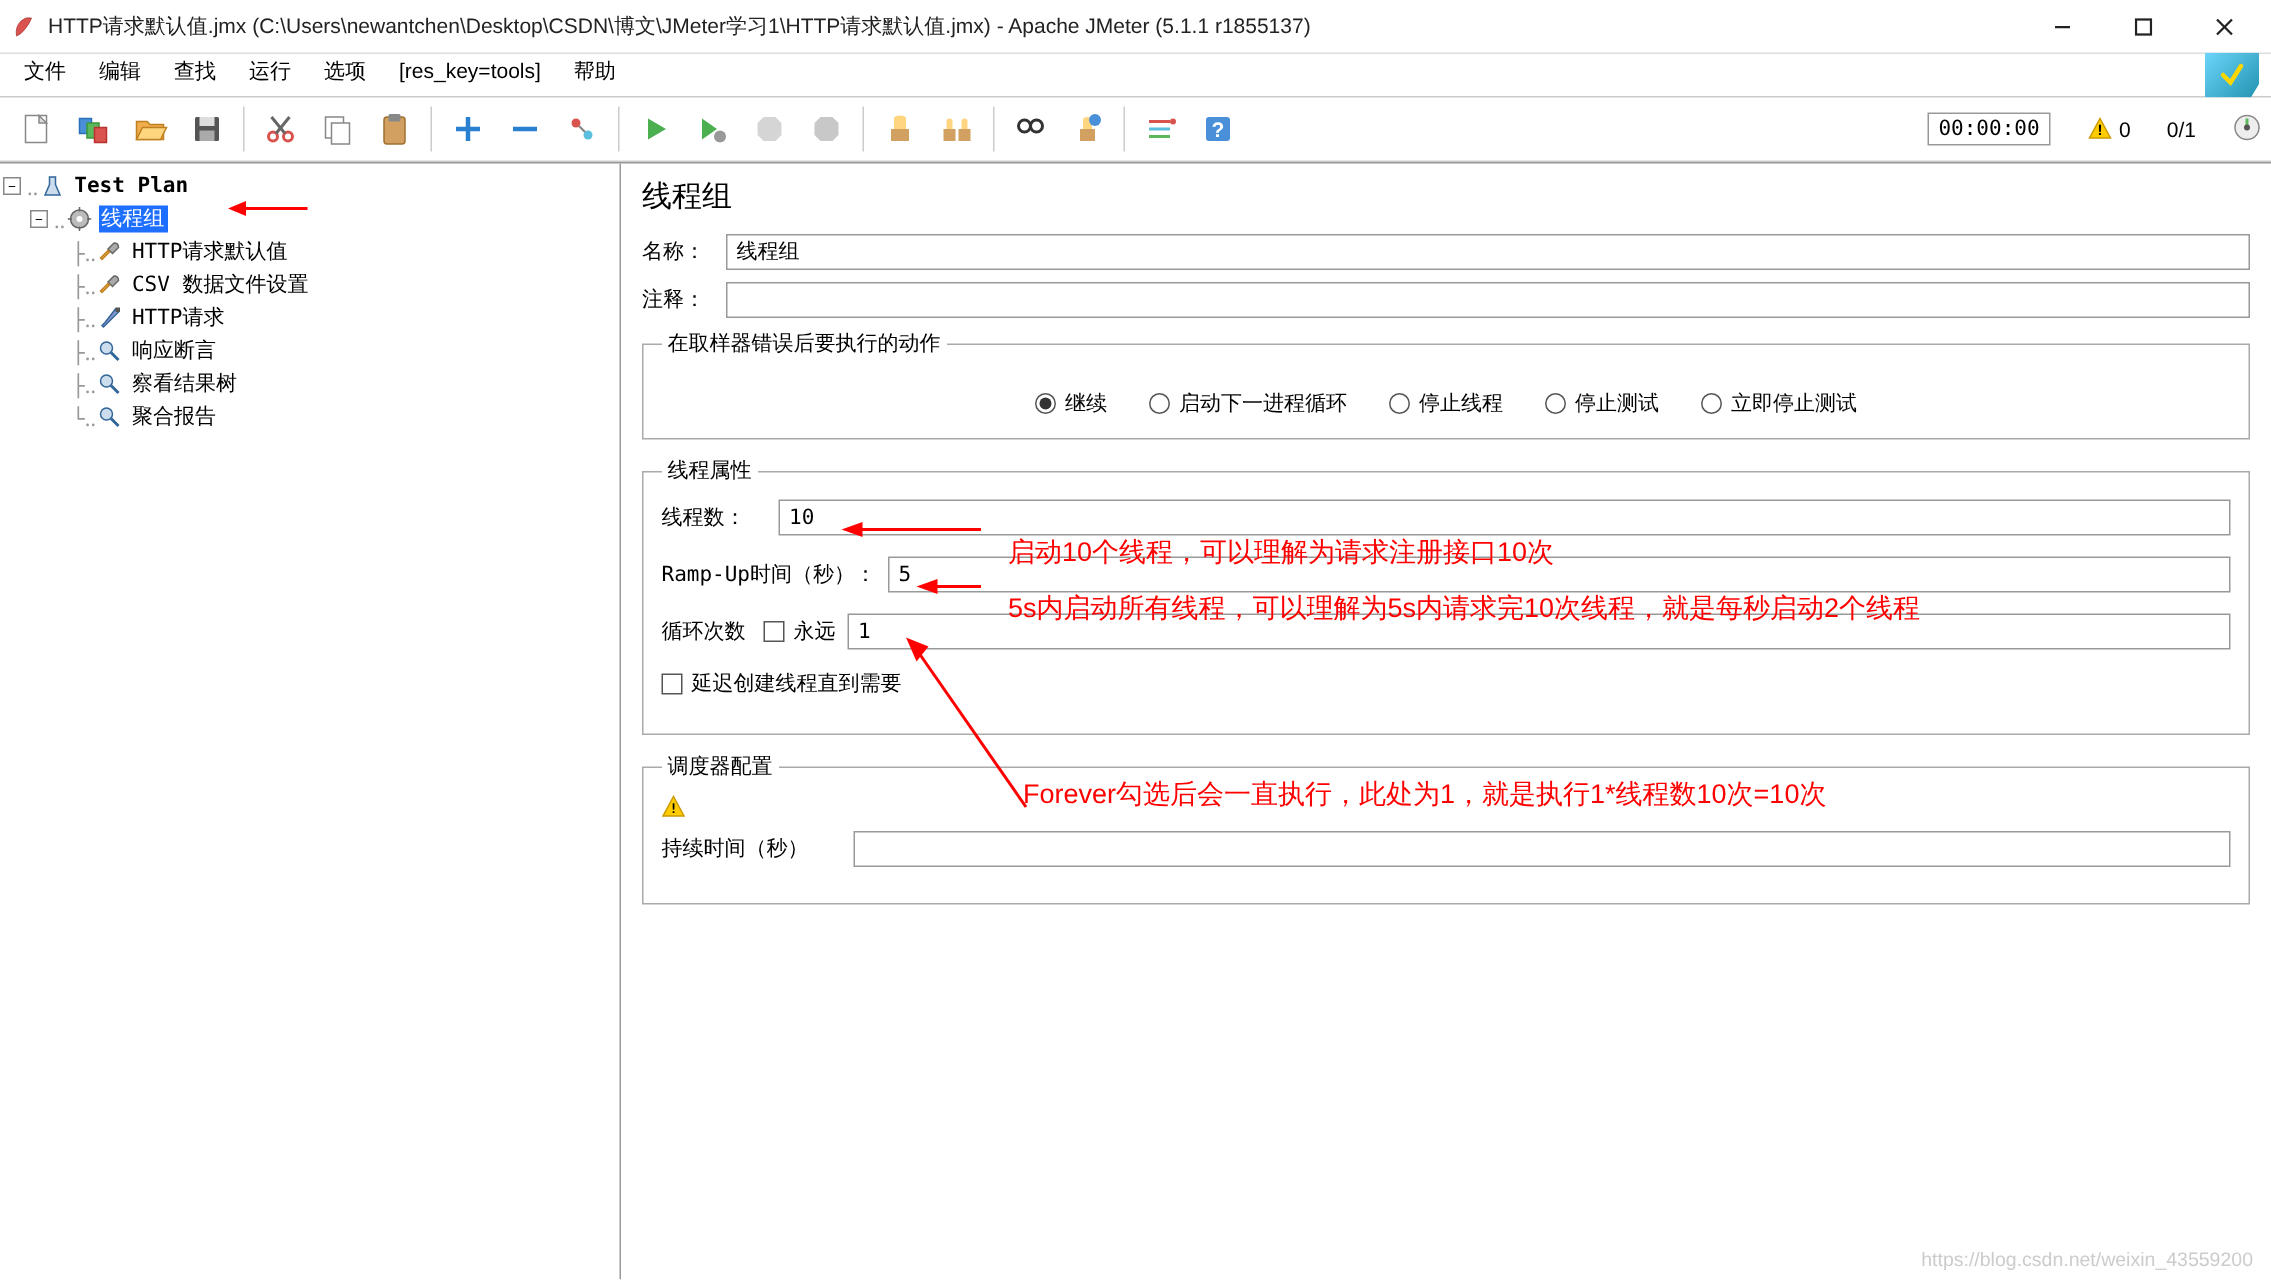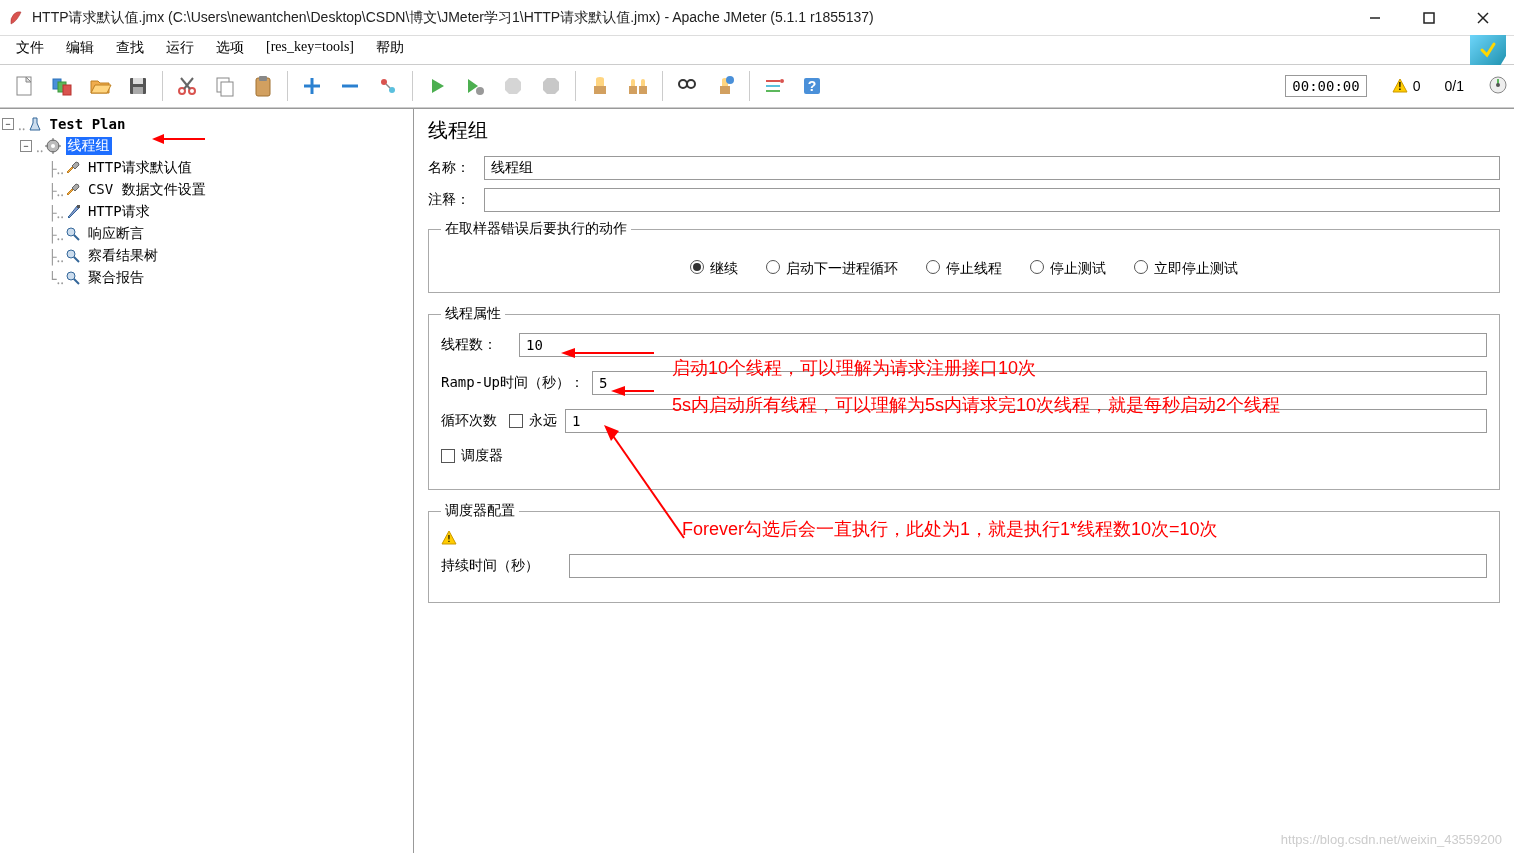--- a/index.html
+++ b/index.html
@@ -33,21 +33,21 @@
 .tree-indent { display: inline-block; }
 .tree-conn { color: #999; font-family: monospace; white-space: pre; }
 .content-panel { flex: 1; padding: 8px 14px; overflow: auto; position: relative; }
 .panel-title { font-size: 20px; margin-bottom: 12px; }
 .field-row { display: flex; align-items: center; margin-bottom: 8px; }
 .field-label { width: 56px; font-size: 14px; }
 .field-input { flex: 1; border: 1px solid #999; height: 24px; padding: 2px 6px; font-size: 14px; background: #fff; }
 fieldset { border: 1px solid #aaa; padding: 10px 12px; margin-bottom: 12px; }
 fieldset legend { font-size: 14px; padding: 0 4px; }
 .radio-row { display: flex; gap: 28px; justify-content: center; padding: 12px 0 4px; }
-.radio-item { display: flex; align-items: flex-start; gap: 6px; font-size: 14px; cursor: pointer; }
+.radio-item { display: flex; align-items: center; gap: 6px; font-size: 14px; cursor: pointer; }
 .radio-circle { width: 14px; height: 14px; border: 1.5px solid #555; border-radius: 50%; display: inline-flex; align-items: center; justify-content: center; }
 .radio-circle.checked::after { content: ""; width: 8px; height: 8px; background: #333; border-radius: 50%; }
 .prop-row { display: flex; align-items: center; margin-bottom: 14px; }
 .prop-label { font-size: 14px; font-family: monospace; margin-right: 8px; }
 .prop-input { border: 1px solid #999; height: 24px; padding: 2px 6px; font-size: 14px; flex: 1; font-family: monospace; }
 .check-item { display: flex; align-items: center; gap: 6px; margin-bottom: 14px; font-size: 14px; cursor: pointer; }
 .check-box { width: 14px; height: 14px; border: 1.5px solid #555; display: inline-block; }
 .sched-warning { display: flex; align-items: center; gap: 6px; font-family: monospace; font-size: 14px; margin-bottom: 8px; }
 .warn-icon { width: 16px; height: 16px; }
 .annotation { position: absolute; color: #ff0000; font-size: 18px; font-family: "Microsoft YaHei", sans-serif; pointer-events: none; line-height: 1.4; }
@@ -85,21 +85,21 @@
         </div>
     </div>
   </div>
 
   <div class="menubar">
     <div class="menu-item">文件</div>
     <div class="menu-item">编辑</div>
     <div class="menu-item">查找</div>
     <div class="menu-item">运行</div>
     <div class="menu-item">选项</div>
-    <div class="menu-item" style="font-family:Liberation Serif, serif">[res_key=tools]</div>
+    <div class="menu-item" style="font-family:Liberation Sans, sans-serif">[res_key=tools]</div>
     <div class="menu-item">帮助</div>
     <div class="badge-icon">
       <svg viewBox="0 0 20 20">
           <path d="M4 10 L9 15 L16 4" fill="none" stroke="#ffd700" stroke-width="3" stroke-linecap="round"></path>
         </svg>
     </div>
   </div>
 
   <div class="toolbar">
     <div class="tbtn">
@@ -411,21 +411,21 @@
           <span class="prop-label" style="width:60px">循环次数</span>
           <label class="check-item" style="margin:0 8px 0 0">
               <span class="check-box"></span>
               <span>永远</span>
             </label>
           <input class="prop-input" value="1" style="">
         </div>
 
         <label class="check-item">
             <span class="check-box"></span>
-            <span>调度器</span>
+            <span>延迟创建线程直到需要</span>
           </label>
 
         <svg class="arrow-red" style="left:130px; top:21px" width="100" height="18">
             <line x1="95" y1="9" x2="12" y2="9" stroke="#ff0000" stroke-width="2"></line>
             <polygon points="2,9 16,4 16,14" fill="#ff0000"></polygon>
           </svg>
         <svg class="arrow-red" style="left:180px; top:59px" width="50" height="18">
             <line x1="45" y1="9" x2="12" y2="9" stroke="#ff0000" stroke-width="2"></line>
             <polygon points="2,9 16,4 16,14" fill="#ff0000"></polygon>
           </svg>

